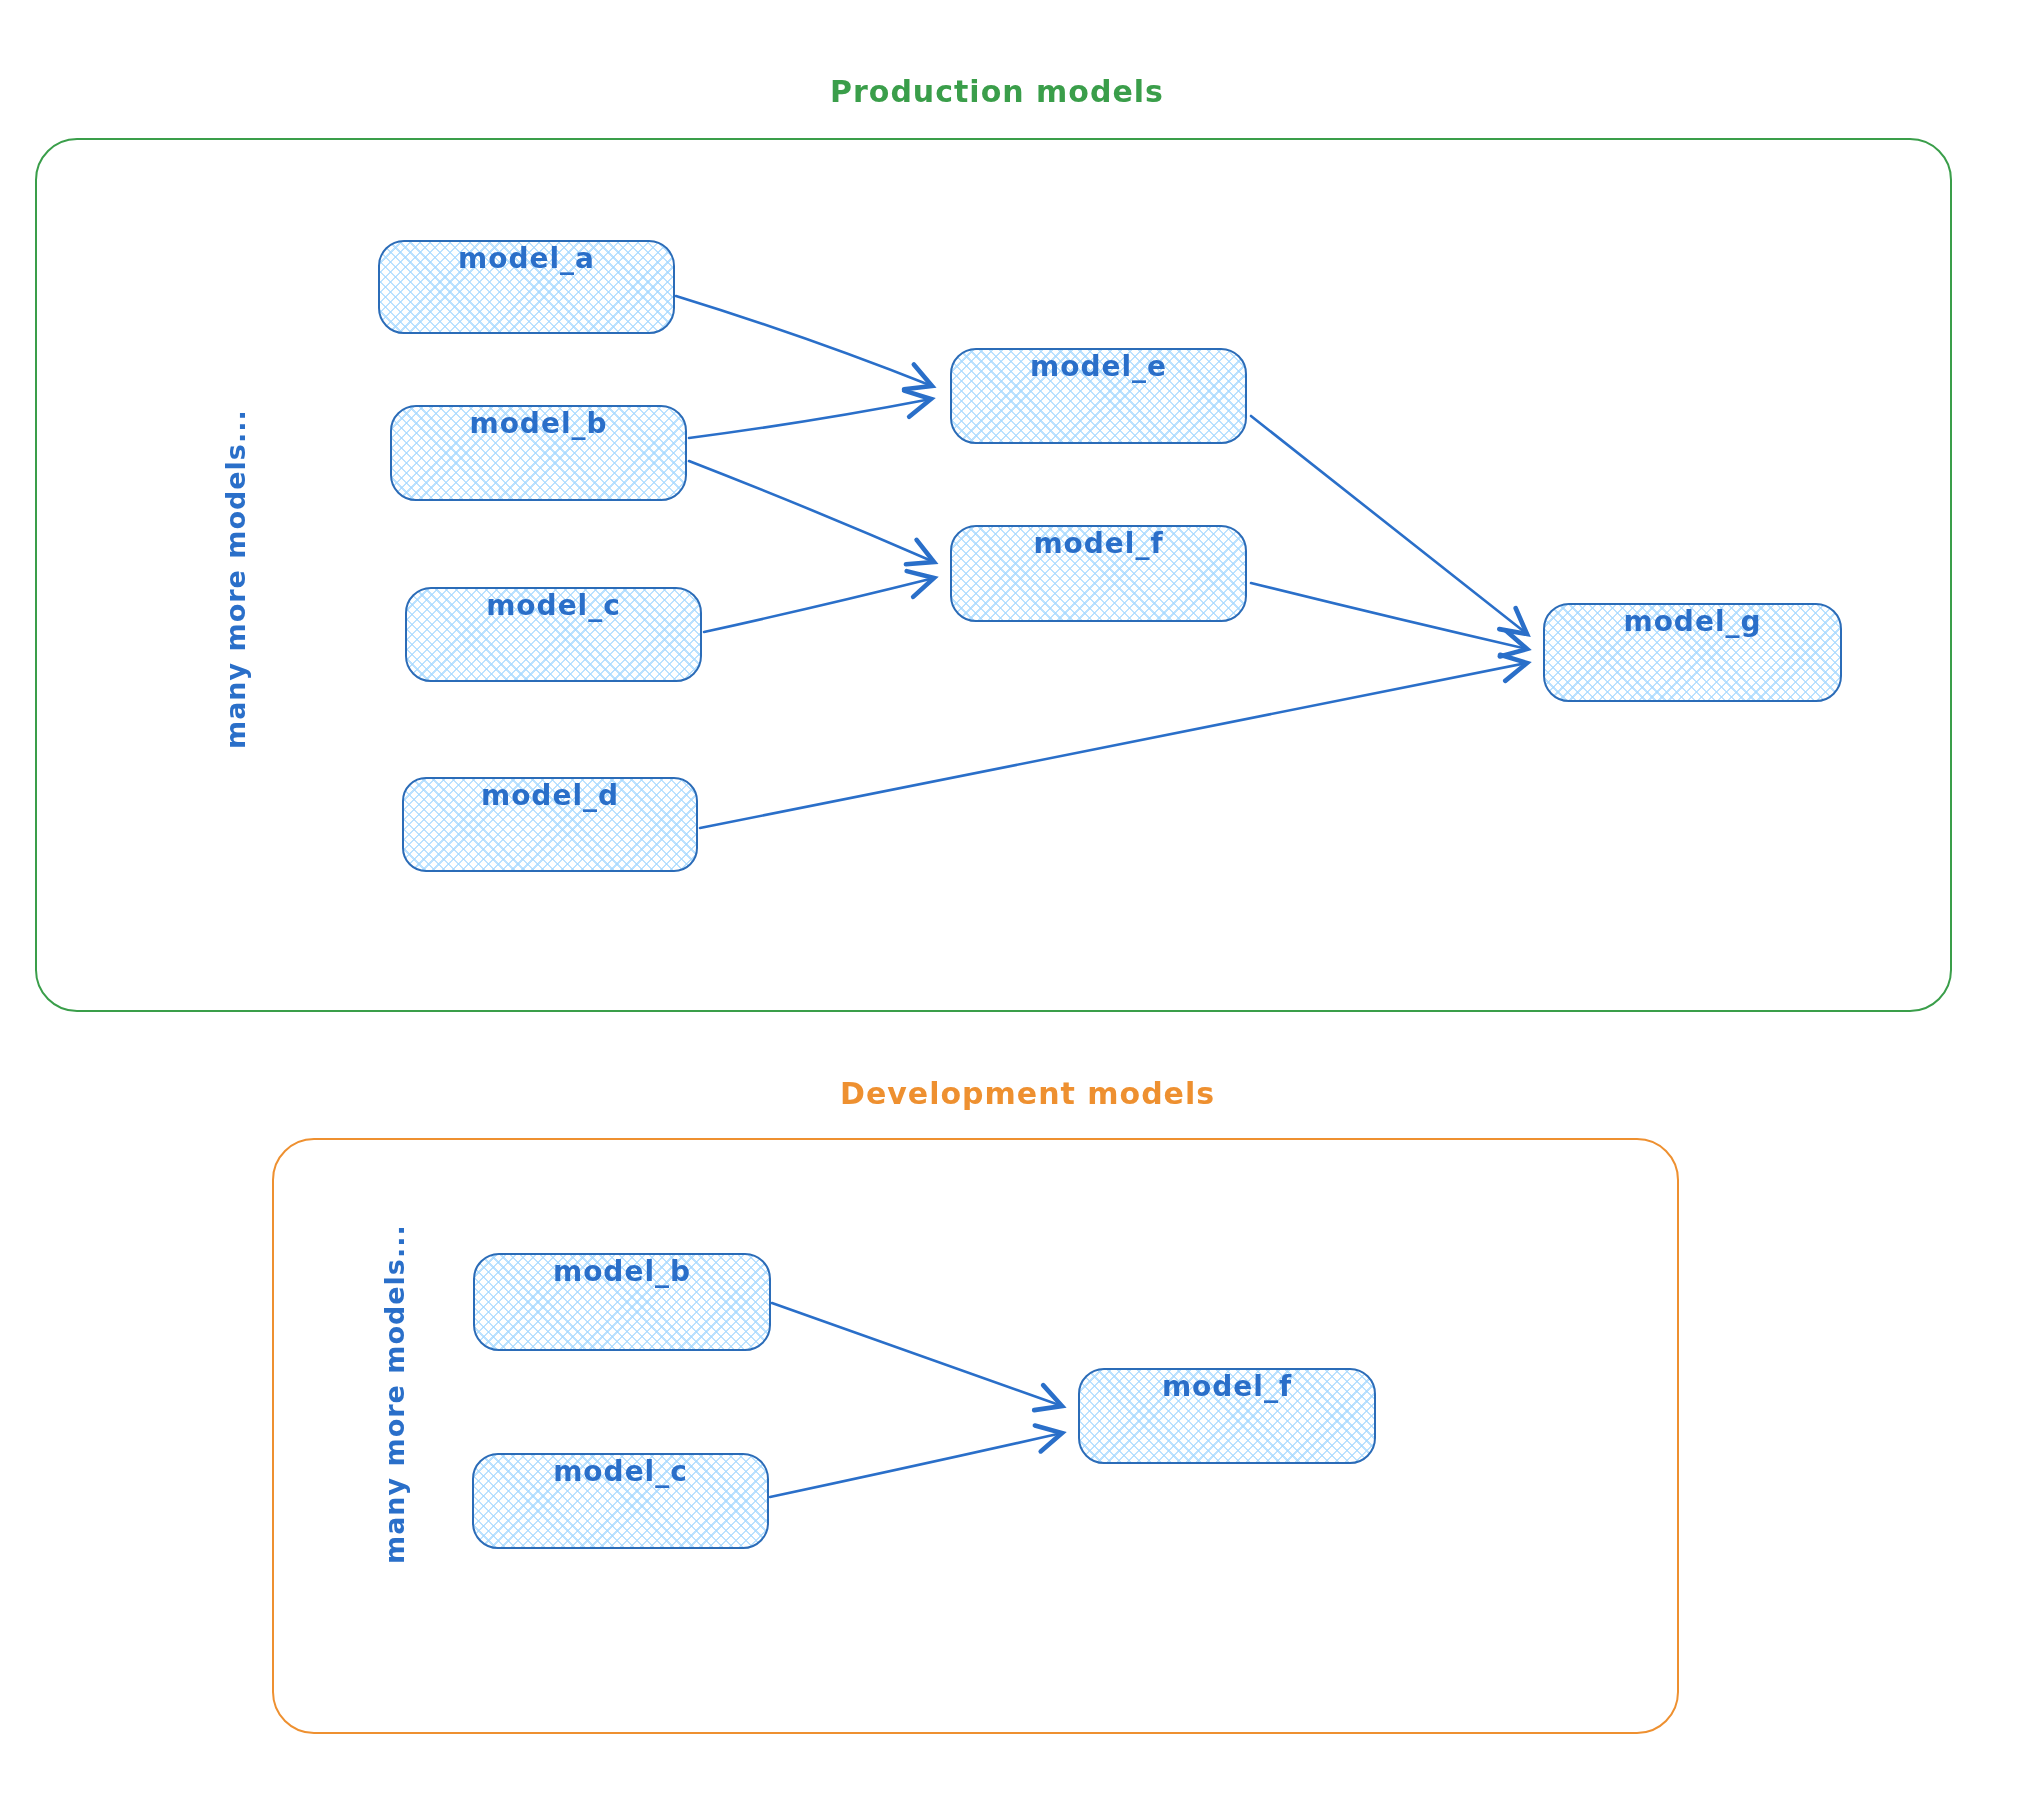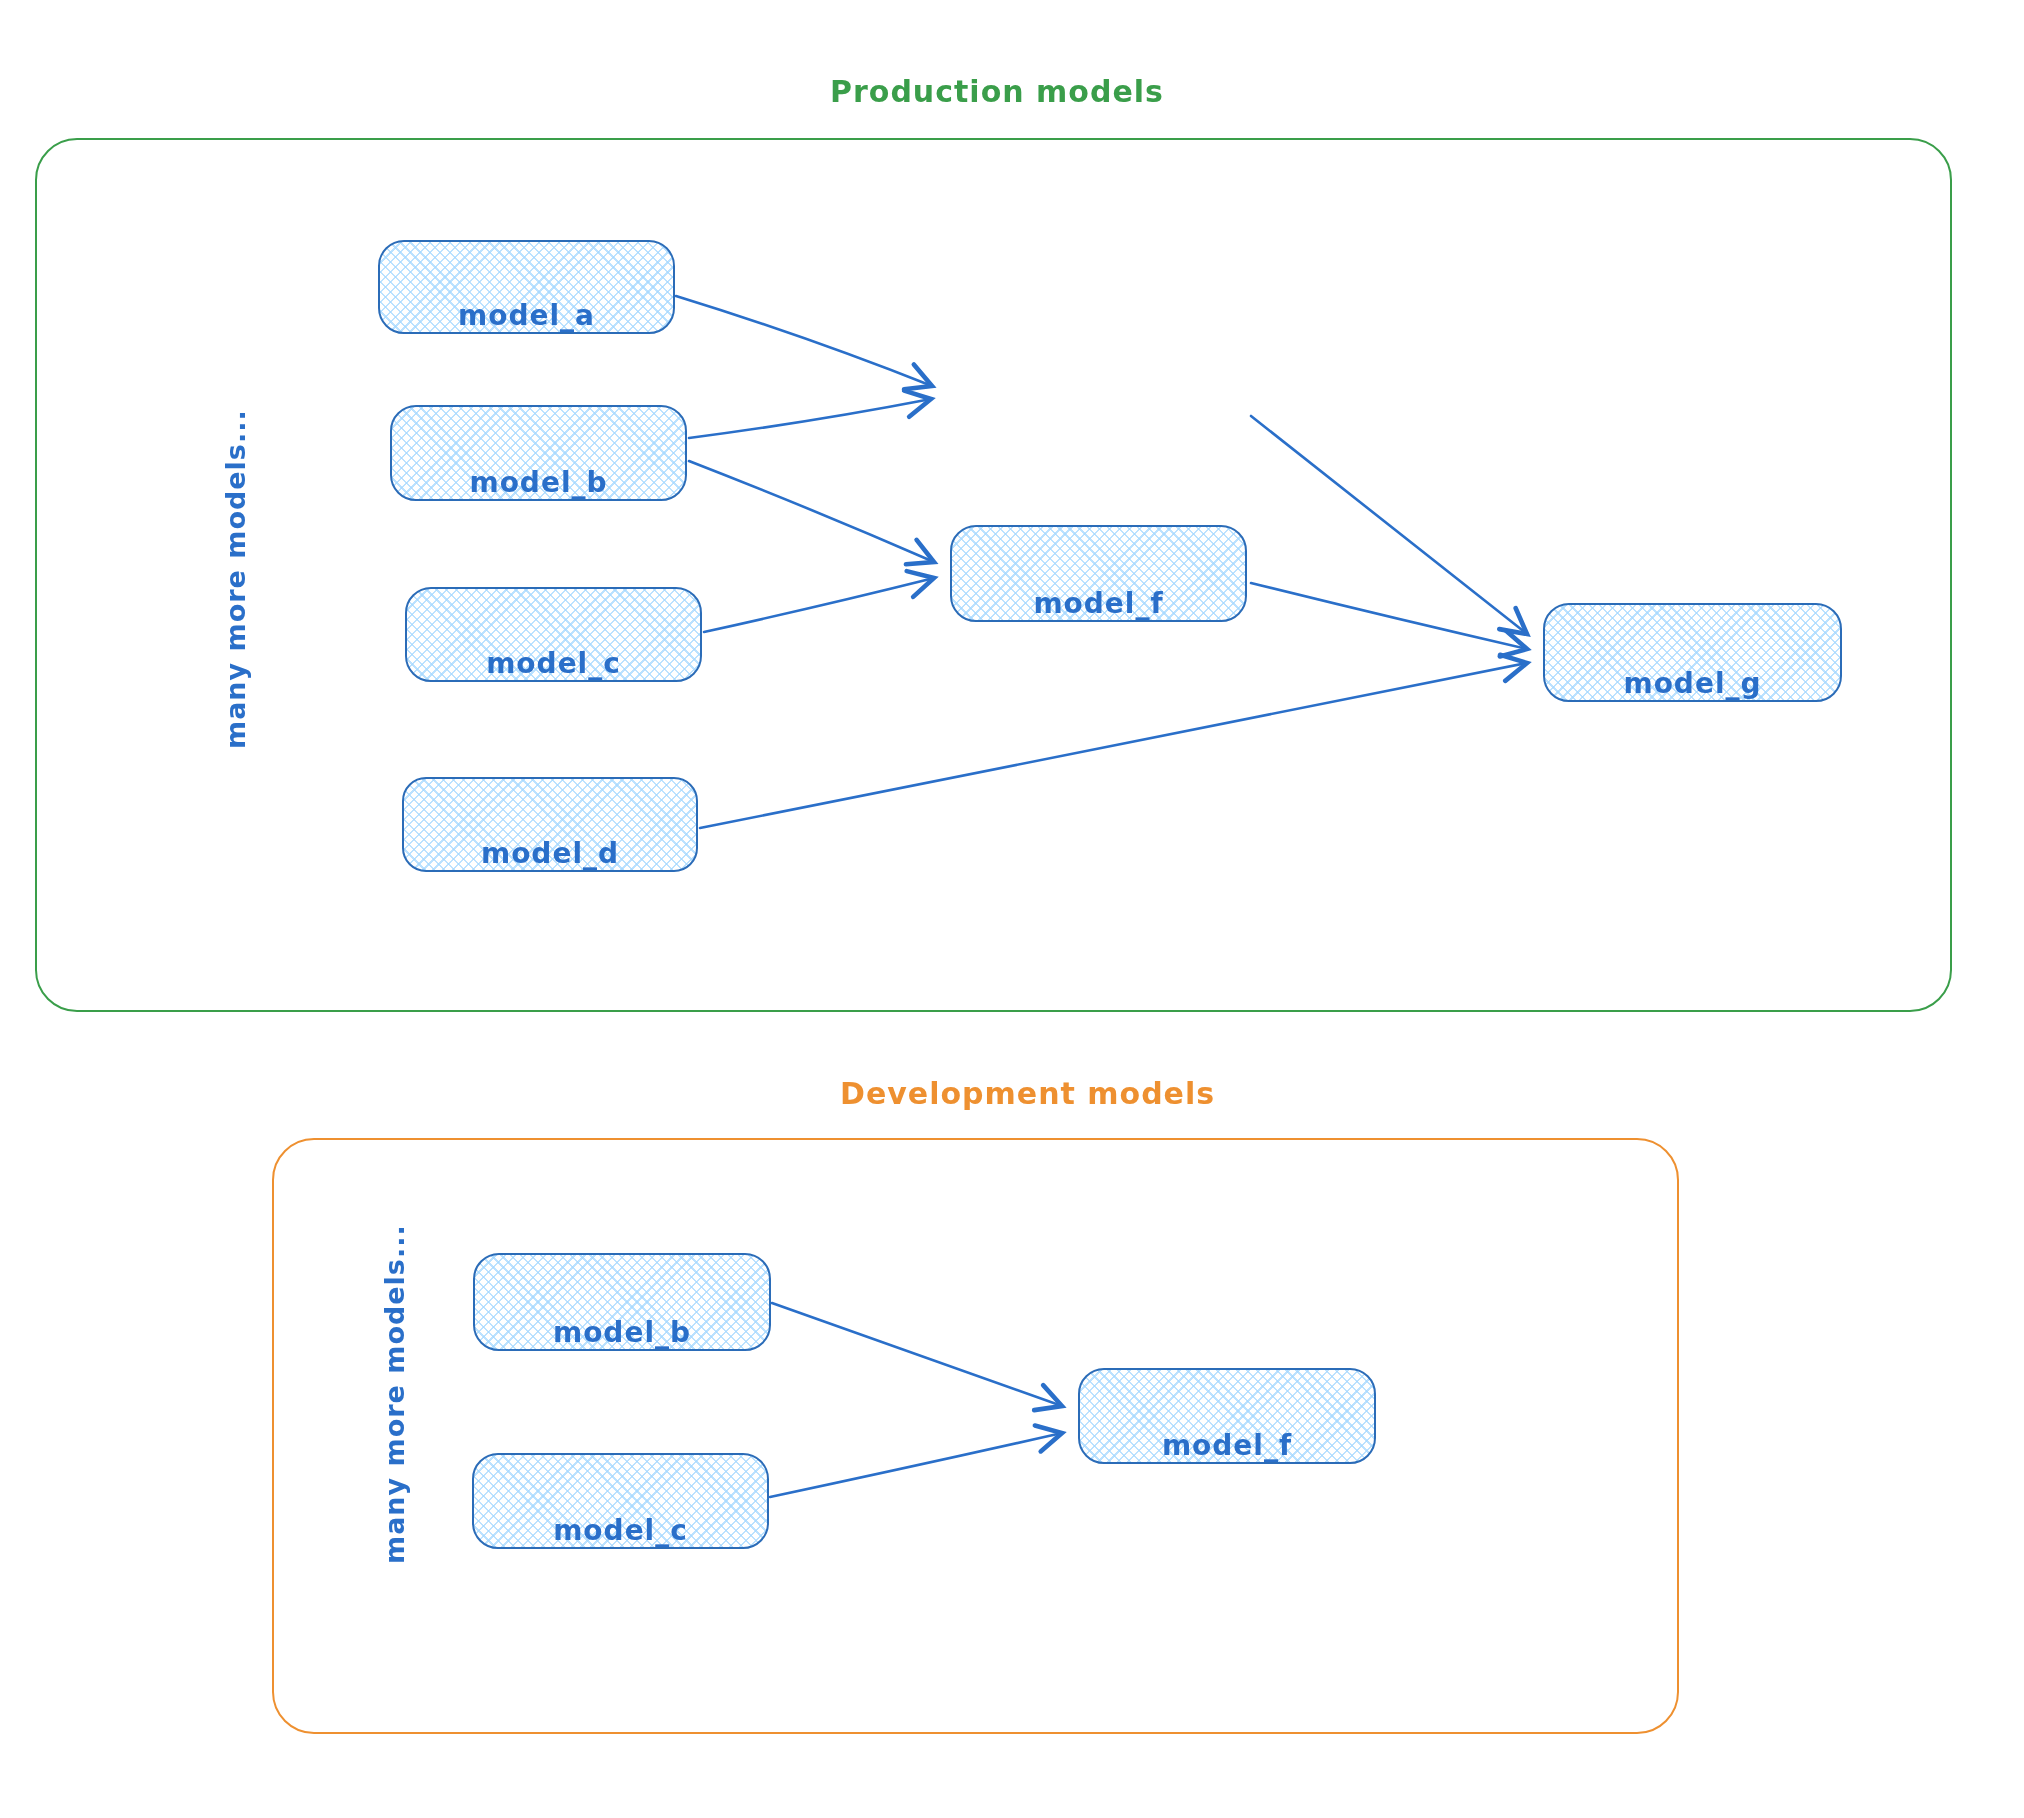--- a/index.html
+++ b/index.html
@@ -22,21 +22,21 @@
   .frame.green{border-color:var(--green);}
   .frame.orange{border-color:var(--orange);}
   .frame-title{
     position:absolute;font-size:30px;font-weight:bold;letter-spacing:1px;
     text-align:center;white-space:nowrap;
   }
   .frame-title.green{color:var(--green);}
   .frame-title.orange{color:var(--orange);}
   .node{
     position:absolute;border:2.5px solid var(--node-stroke);border-radius:26px;
-    display:flex;align-items:flex-end;justify-content:center;
+    display:flex;align-items:flex-start;justify-content:center;
     background:
       repeating-linear-gradient(45deg, rgba(165,216,255,.75) 0px, rgba(165,216,255,.75) 1.6px, transparent 1.6px, transparent 7px),
       repeating-linear-gradient(135deg, rgba(165,216,255,.75) 0px, rgba(165,216,255,.75) 1.6px, transparent 1.6px, transparent 7px),
       #ffffff;
   }
   .node-label{
     color:var(--node-text);font-size:28px;font-weight:bold;letter-spacing:1px;white-space:nowrap;
   }
   .side-label{
     position:absolute;color:var(--node-text);font-size:27px;font-weight:bold;
@@ -66,20 +66,23 @@
   </div>
 
   <div class="node" style="left:405px;top:587px;width:293px;height:91px;">
     <span class="node-label">model_c</span>
   </div>
 
   <div class="node" style="left:402px;top:777px;width:292px;height:91px;border-radius:24px;">
     <span class="node-label">model_d</span>
   </div>
 
+  <div class="node" style="left:950px;top:348px;width:293px;height:92px;">
+    <span class="node-label">model_e</span>
+  </div>
 
   <div class="node" style="left:950px;top:525px;width:293px;height:93px;">
     <span class="node-label">model_f</span>
   </div>
 
   <div class="node" style="left:1543px;top:603px;width:295px;height:95px;">
     <span class="node-label">model_g</span>
   </div>
 
   <div class="frame-title orange" style="left:840px;top:1076px;width:262px;">Development models</div>

